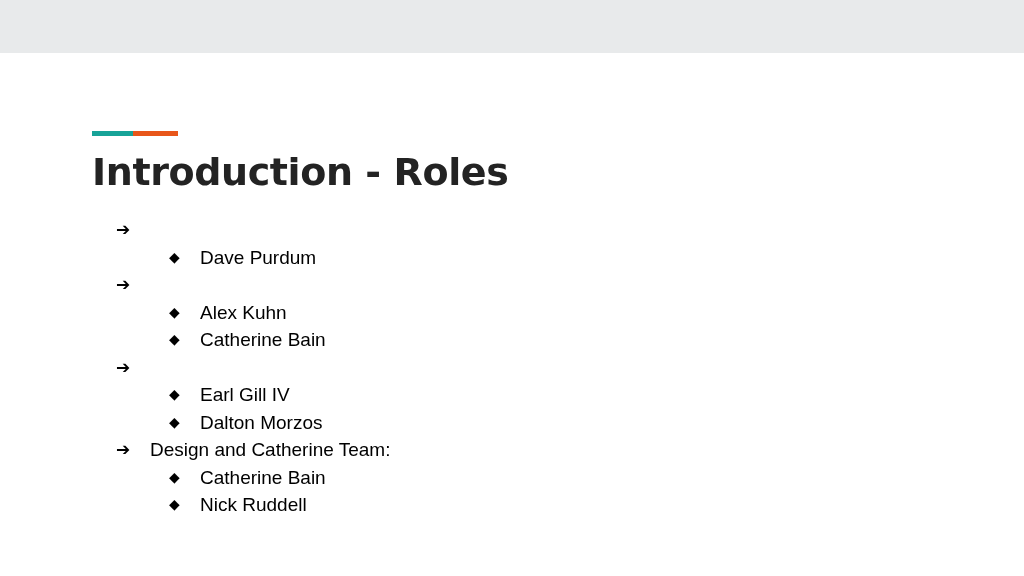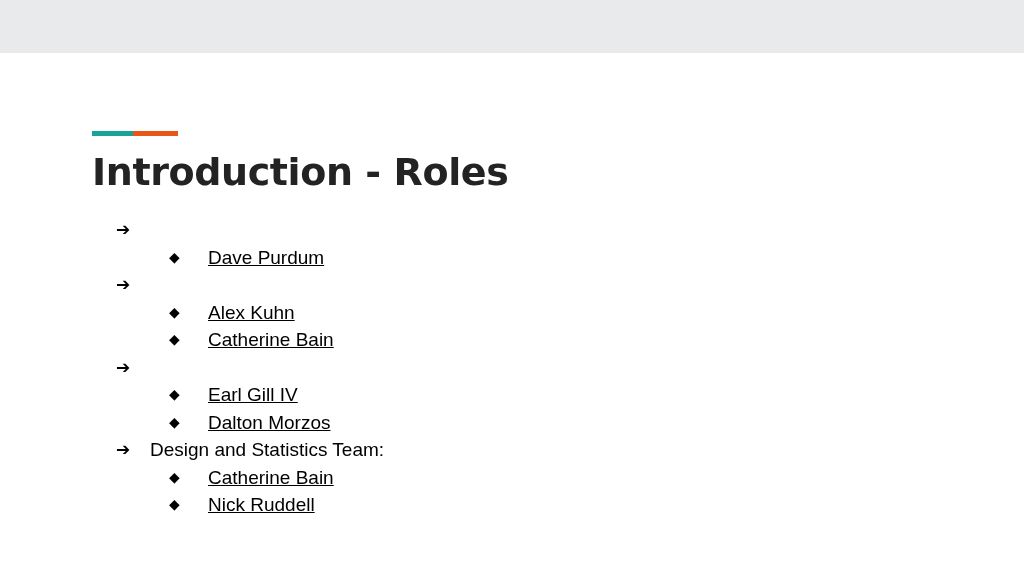--- a/index.html
+++ b/index.html
@@ -106,22 +106,21 @@
   .level-1 > .row-label {
     left: 150px;
   }
 
   
   .level-2 > .bullet-glyph {
     left: 169px;
     font-size: 14px;
   }
   .level-2 > .row-label {
-    left: 208px;
-    text-decoration: underline;
+    left: 200px;
   }
 </style>
 </head>
 <body>
 
 <div class="top-band" style="background: rgb(232, 234, 235);"></div>
 
 <div class="slide" style="background: rgb(255, 255, 255);">
 
   <div class="accent-rule">
@@ -156,21 +155,21 @@
       <div class="outline-row level-2">
         <span class="bullet-glyph">◆</span>
         <span class="row-label">Earl Gill IV</span>
       </div>
       <div class="outline-row level-2">
         <span class="bullet-glyph">◆</span>
         <span class="row-label">Dalton Morzos</span>
       </div>
       <div class="outline-row level-1">
         <span class="bullet-glyph">➔</span>
-        <span class="row-label">Design and Statistics Team:</span>
+        <span class="row-label">Design and Catherine Team:</span>
       </div>
       <div class="outline-row level-2">
         <span class="bullet-glyph">◆</span>
         <span class="row-label">Catherine Bain</span>
       </div>
       <div class="outline-row level-2">
         <span class="bullet-glyph">◆</span>
         <span class="row-label">Nick Ruddell</span>
       </div>
     </div>

